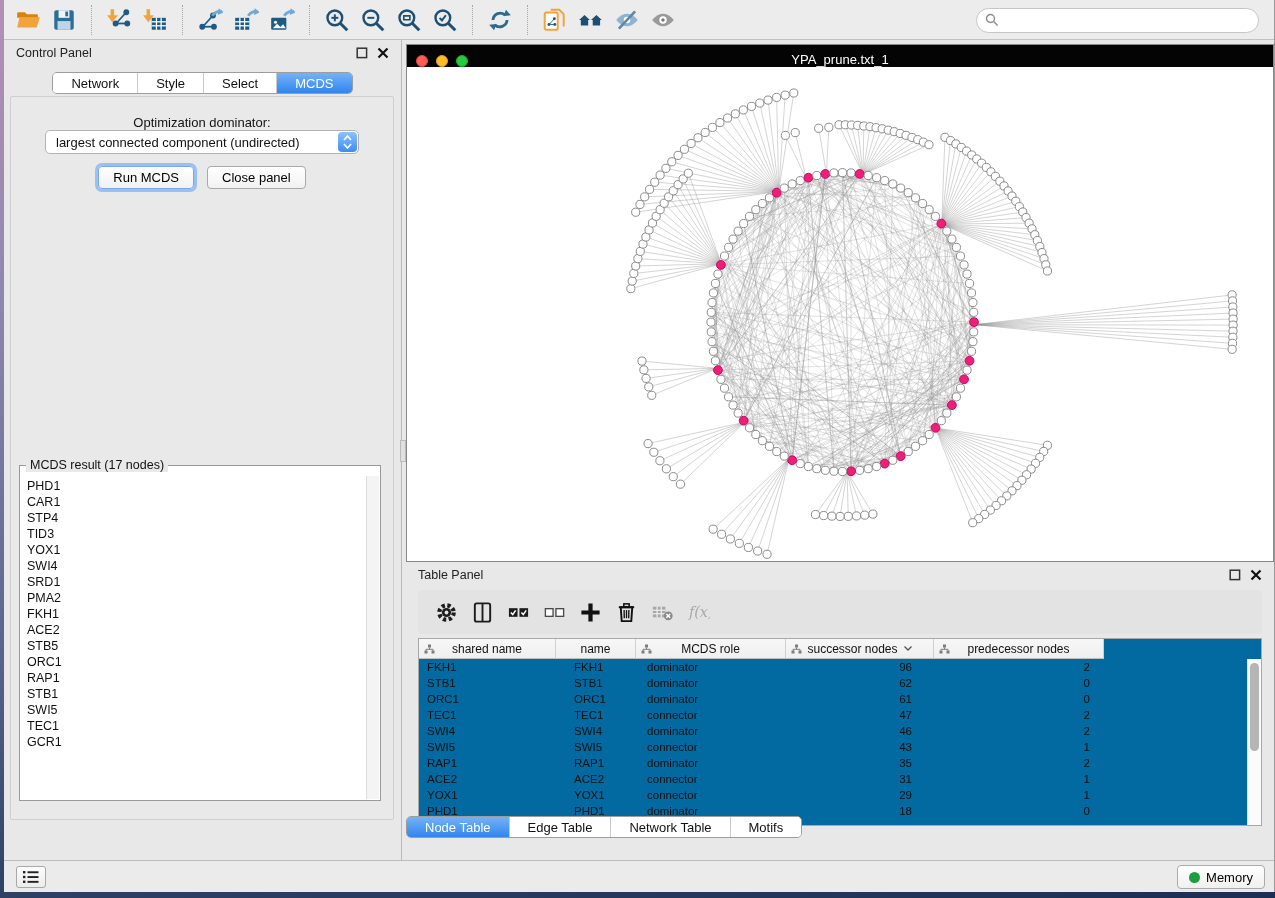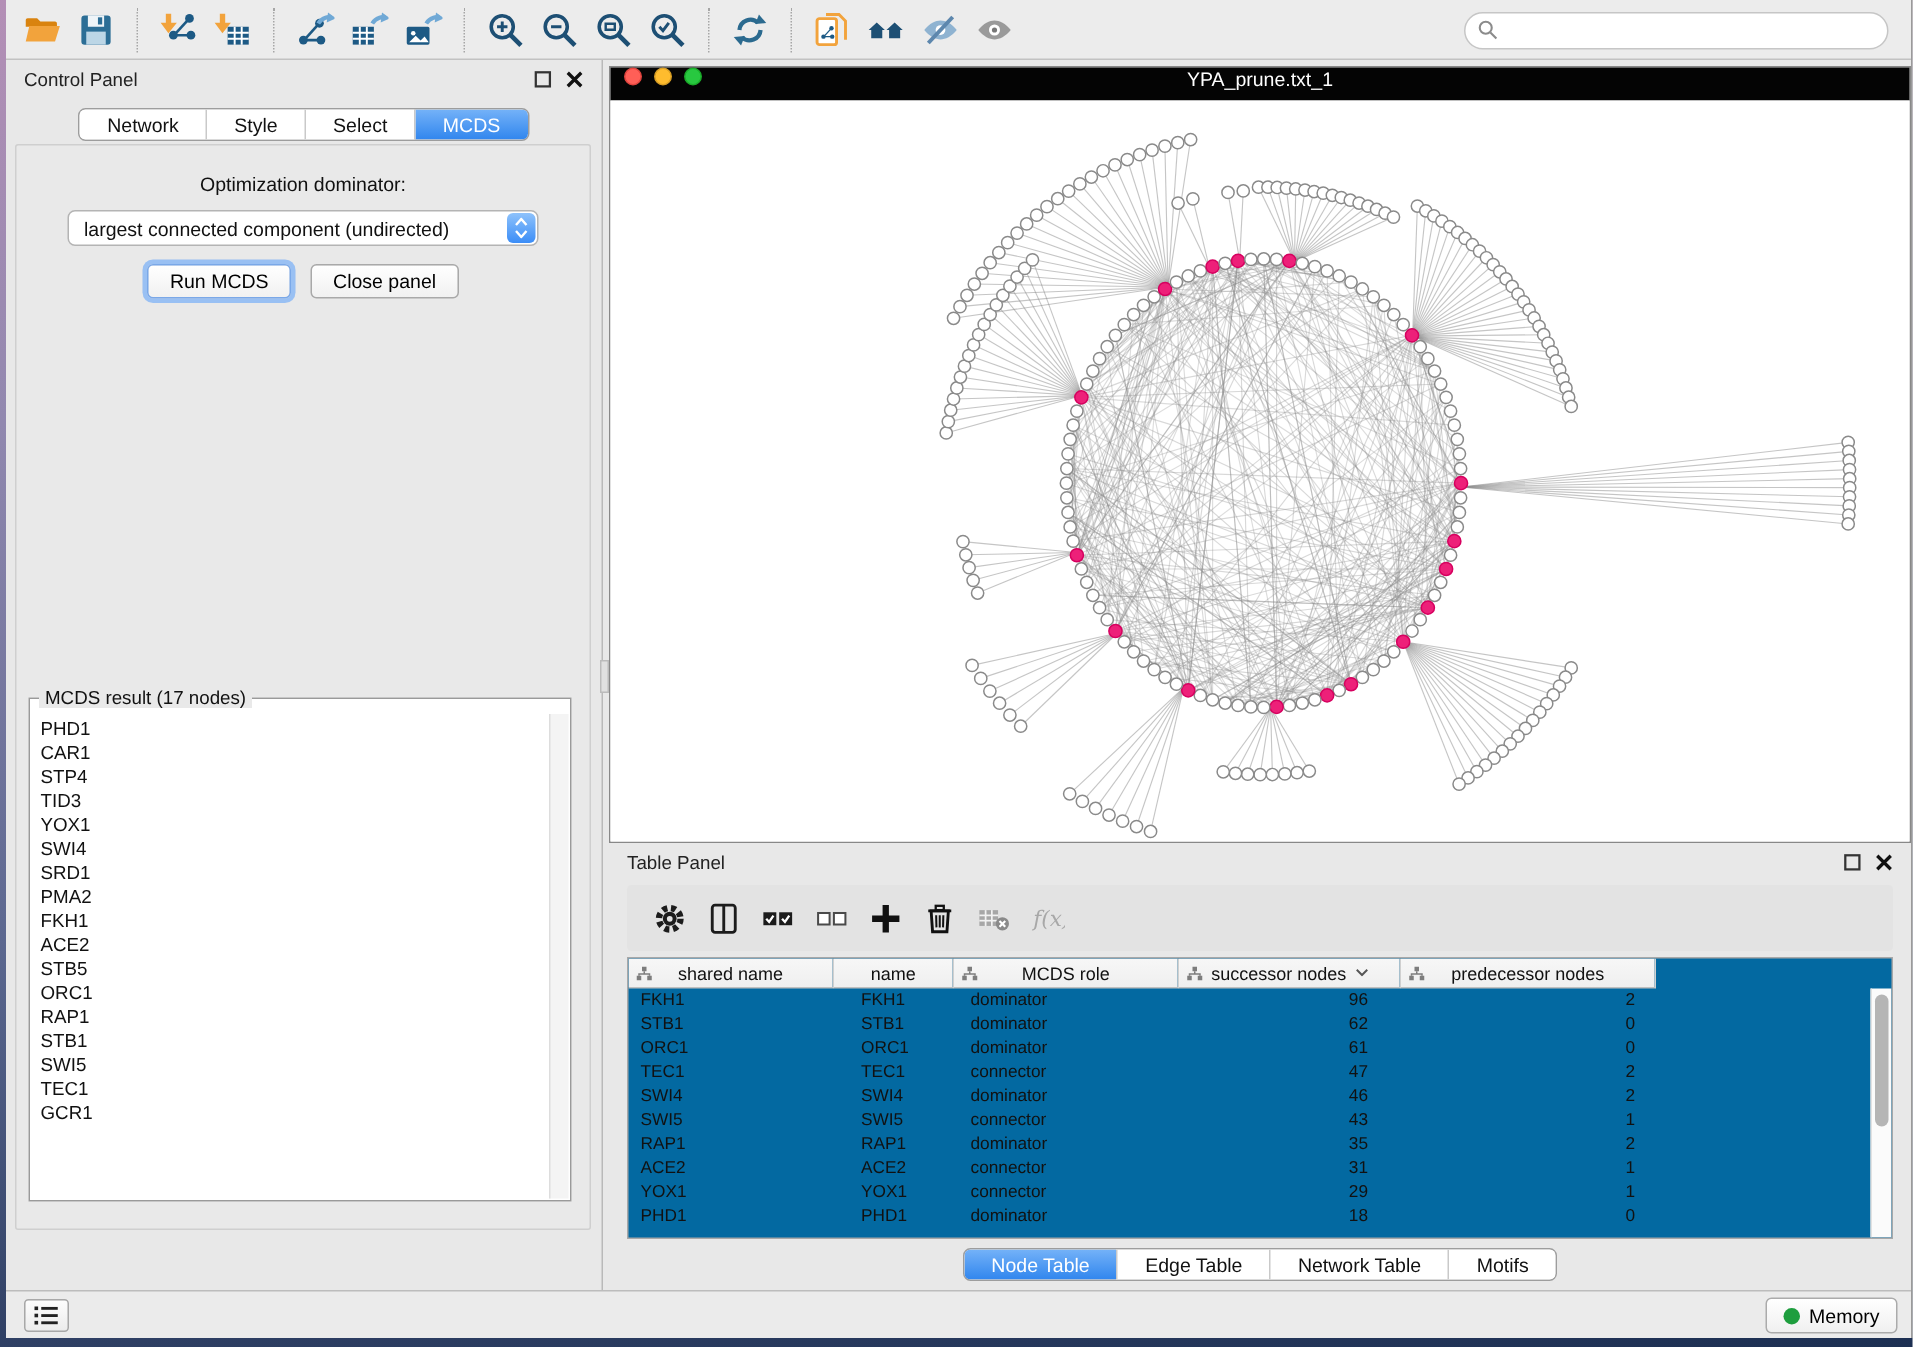--- a/index.html
+++ b/index.html
@@ -32,21 +32,21 @@
   .tabs-row { position:absolute; left:0; right:0; top:32px; display:flex; justify-content:center; }
   .seg { display:inline-flex; border:1px solid #9d9d9d; border-radius:5px; overflow:hidden;
     background:#fff; height:22px; }
   .seg .seg-btn { border:none; background:#fff; padding:0 18px; font-size:13px; cursor:pointer;
     border-left:1px solid #c9c9c9; color:#111; }
   .seg .seg-btn:first-child { border-left:none; }
   .seg .seg-btn.active { background:linear-gradient(#74b2f8,#3186ee); color:#fff; }
   .cp-inner { position:absolute; left:6px; right:7px; top:56px; bottom:40px;
     background:#e9e9e9; border:1px solid #cfcfcf; border-radius:2px; }
   .opt-label { text-align:center; margin-top:18px; font-size:13px; }
-  .dropdown { position:relative; margin:10px auto 0; width:314px; height:24px; background:#fff;
+  .dropdown { position:relative; margin:0 auto 0; width:314px; height:24px; background:#fff;
     border:1px solid #b4b4b4; border-radius:5px; display:flex; align-items:center;
     padding-left:10px; font-size:13px; cursor:pointer; }
   .dd-stepper { position:absolute; right:1px; top:1px; bottom:1px; width:19px; border-radius:4px;
     background:linear-gradient(#8ec2fb,#3b8df7); display:flex; flex-direction:column;
     align-items:center; justify-content:center; gap:2px; }
   .btn-row { display:flex; justify-content:center; gap:13px; margin-top:12px; }
   .push-btn { background:linear-gradient(#ffffff,#f1f1f1); border:1px solid #a9a9a9;
     border-radius:4px; padding:3px 14px; font-size:13px; cursor:pointer; }
   .push-btn.focused { box-shadow:0 0 0 3px rgba(100,165,250,.6); border-color:#7aa8e8; }
   .result-group { position:absolute; left:8px; right:12px; top:368px; bottom:18px;
@@ -62,21 +62,21 @@
   
   .right-side { position:absolute; left:398px; right:0; top:40px; bottom:32px; background:#e8e8e8; }
   .splitter-v { position:absolute; left:-2px; top:400px; width:6px; height:22px;
     background:#e0e0e0; border:1px solid #bbb; }
   .splitter-h { position:absolute; left:436px; top:518px; width:20px; height:6px;
     background:#e0e0e0; border:1px solid #bbb; }
 
   .net-frame { position:absolute; left:4px; right:0; top:4px; height:518px; background:#fff;
     border:1px solid #888; }
   .net-titlebar { position:absolute; left:0; right:0; top:0; height:22px; background:#040404;
-    display:flex; align-items:flex-start; padding-left:9px; }
+    display:flex; align-items:flex-end; padding-left:9px; }
   .traffic { width:12px; height:12px; border-radius:50%; margin-right:8px; cursor:pointer; }
   .t-red   { background:#ff5f57; border:1px solid #e0443e; }
   .t-yellow{ background:#febc2e; border:1px solid #d89e24; }
   .t-green { background:#28c840; border:1px solid #1aab29; }
   .net-title { position:absolute; left:0; right:0; text-align:center; color:#fff;
     font-size:13px; pointer-events:none; }
   .net-canvas { position:absolute; left:0; right:0; top:22px; bottom:0; background:#fff; }
   .net-canvas svg { position:absolute; inset:0; }
 
   
@@ -95,21 +95,21 @@
     display:flex; align-items:center; justify-content:center; cursor:pointer; }
   .th .tree-ic { position:absolute; left:5px; top:5px; }
   .th .sort-ic { margin-left:6px; }
   .tbody { position:absolute; left:0; right:14px; top:20px; bottom:0; }
   .tr { display:flex; height:16px; cursor:pointer; }
   .td { font-size:11.5px; line-height:16px; white-space:nowrap; overflow:hidden; }
   .tbl-scroll { position:absolute; right:0; top:20px; bottom:0; width:14px; background:#fbfbfb;
     border-left:1px solid #e2e2e2; }
   .tbl-thumb { position:absolute; left:2px; right:2px; top:4px; height:88px; background:#b5b5b5;
     border-radius:5px; cursor:pointer; }
-  .tp-tabs { position:absolute; left:0; right:0; bottom:6px; display:flex; justify-content:center; }
+  .tp-tabs { position:absolute; left:0; right:0; bottom:22px; display:flex; }
 
   
   .status-bar { position:absolute; left:0; right:0; bottom:0; height:32px; background:#ebebeb;
     border-top:1px solid #bcbcbc; }
   .list-btn { position:absolute; left:12px; top:5px; width:30px; height:22px;
     background:linear-gradient(#fdfdfd,#ececec); border:1px solid #a8a8a8; border-radius:3px;
     display:flex; align-items:center; justify-content:center; cursor:pointer; }
   .memory-btn { position:absolute; right:9px; top:4px; height:24px;
     background:linear-gradient(#ffffff,#f0f0f0); border:1px solid #ababab; border-radius:4px;
     display:flex; align-items:center; gap:6px; padding:0 11px; font-size:13px; cursor:pointer; }

